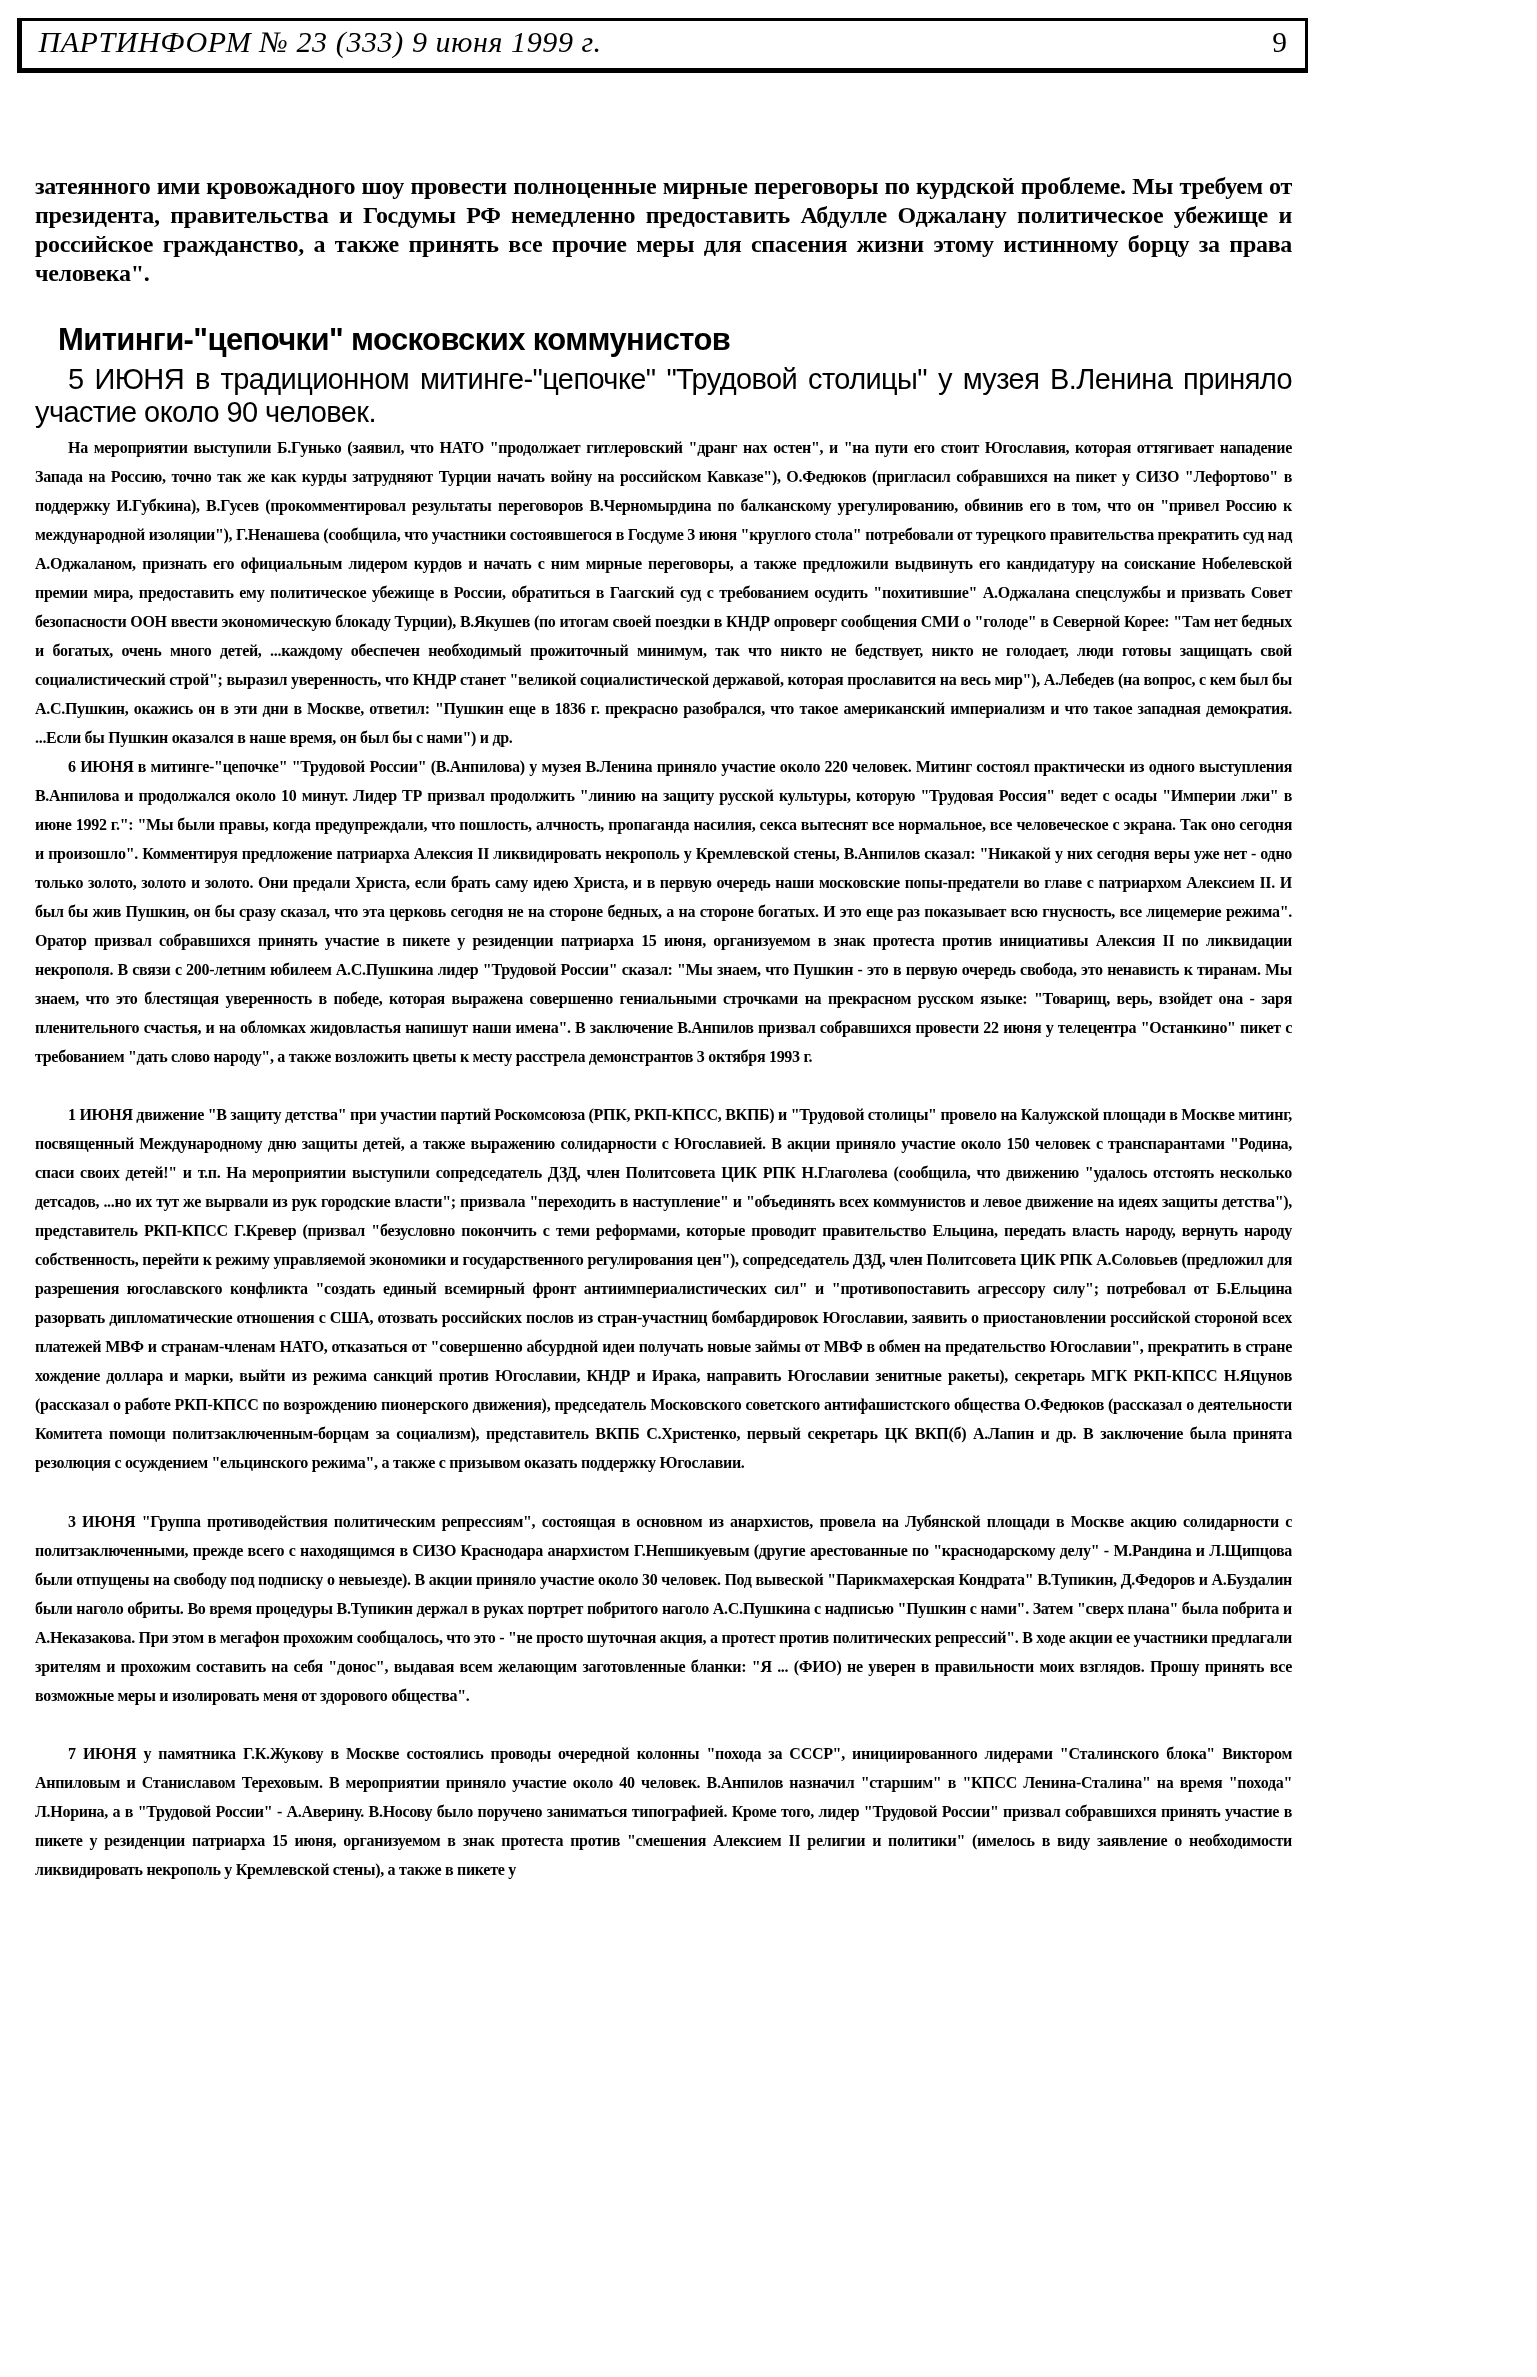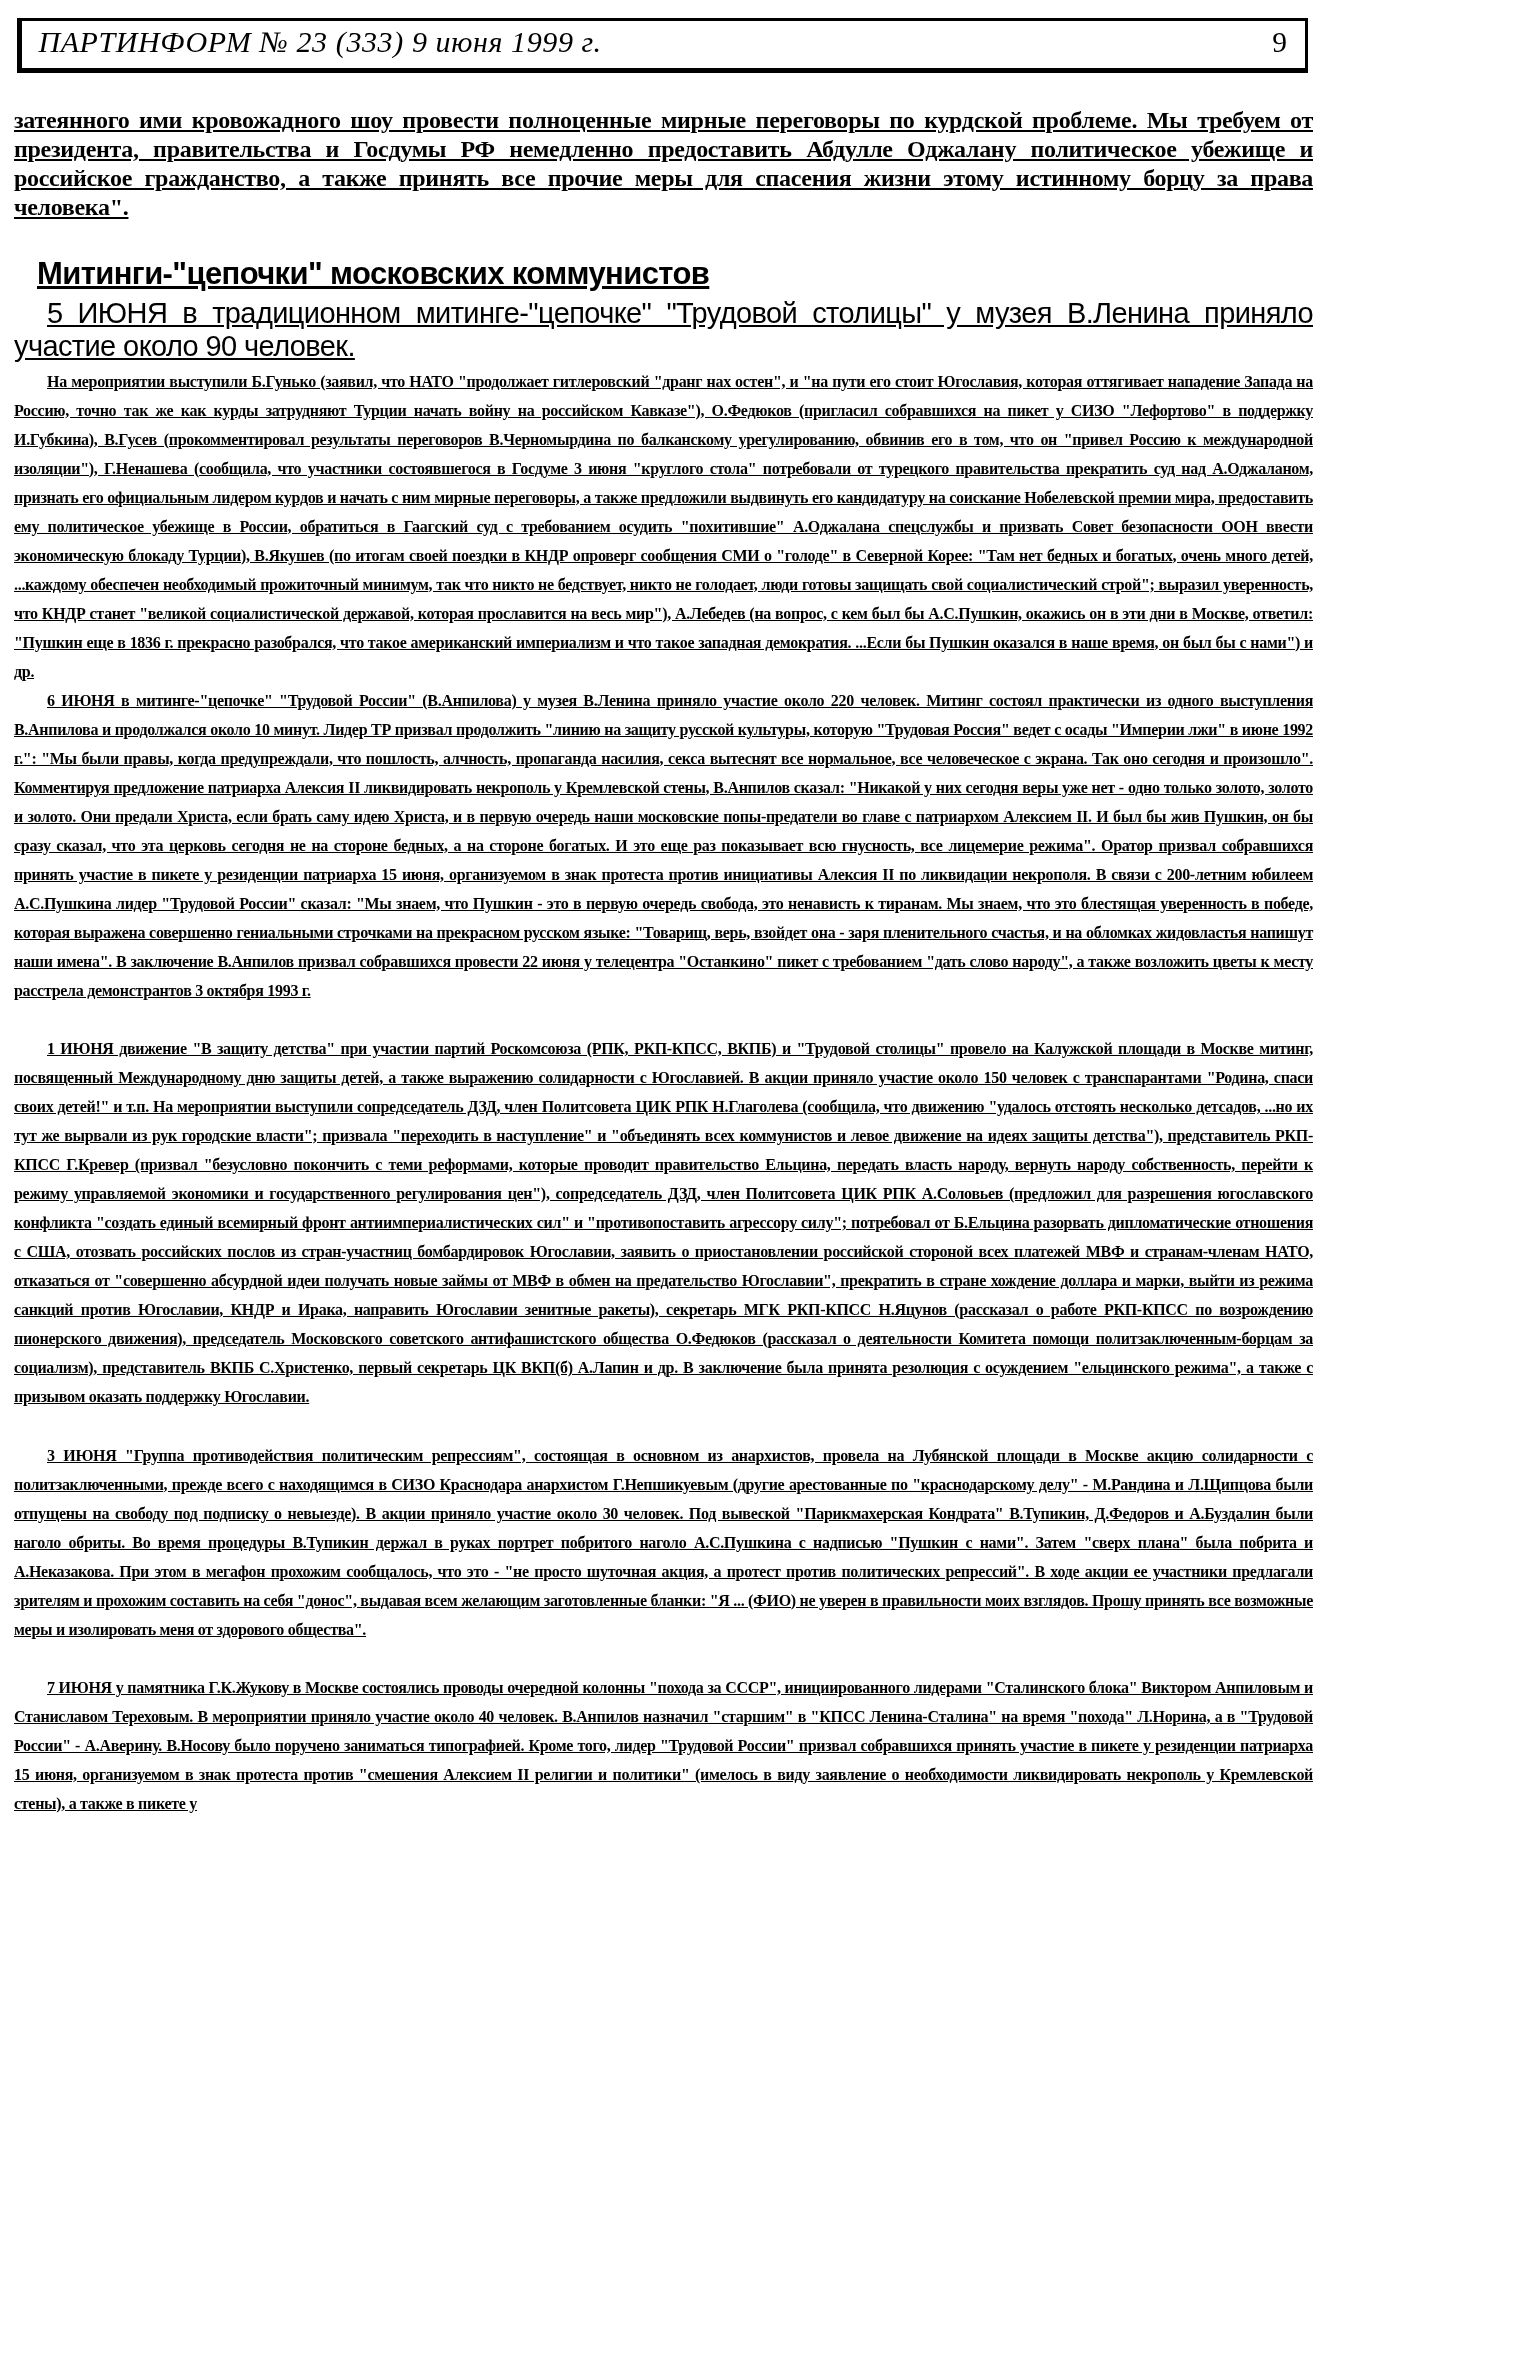--- a/index.html
+++ b/index.html
@@ -30,23 +30,22 @@
     font-style: italic;
     font-size: 30px;
     letter-spacing: 0.6px;
     white-space: nowrap;
   }
   .header-page {
     font-family: "Liberation Serif", "DejaVu Serif", serif;
     font-size: 29.5px;
   }
   .content {
-    margin: 0 14px;
-    padding-top: 33px;
-    text-decoration: underline;
+    margin: 0 35px;
+    padding-top: 99px;
   }
   .p-intro {
     margin: 0;
     font-family: "Liberation Serif", "DejaVu Serif", serif;
     font-weight: bold;
     font-size: 24px;
     line-height: 29px;
     letter-spacing: -0.3px;
     word-spacing: 0.6px;
     text-align: justify;

